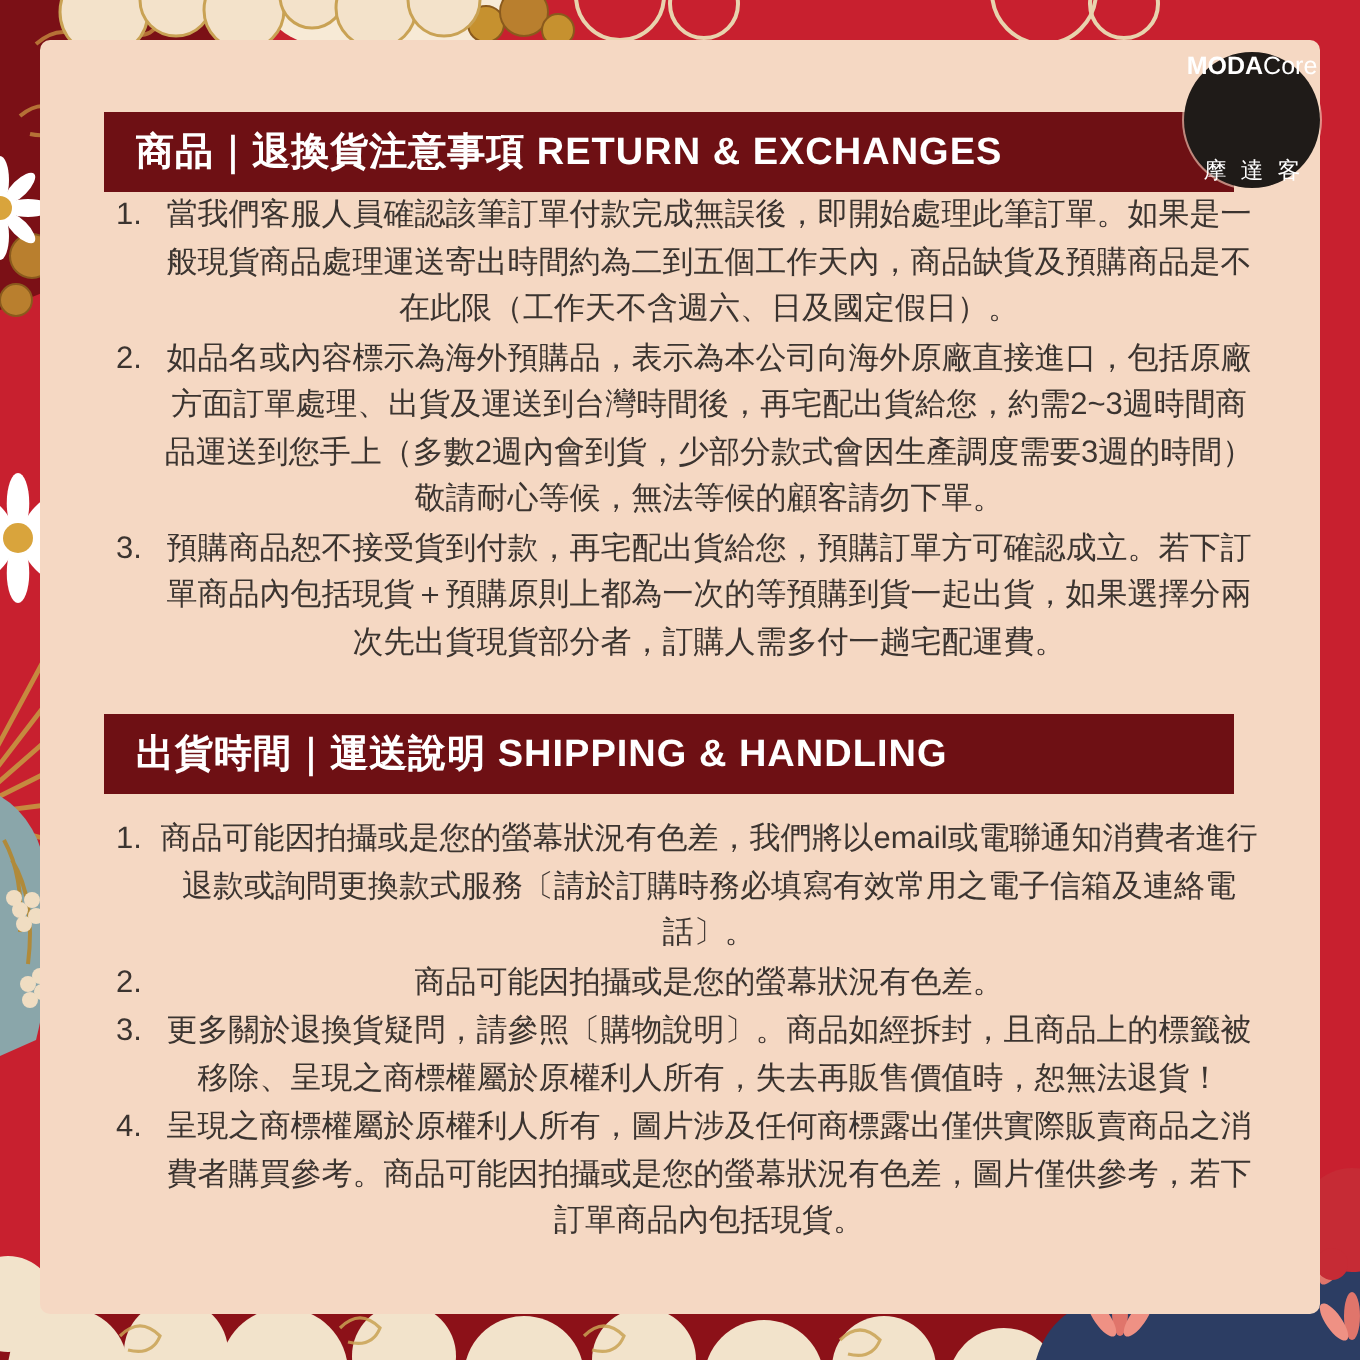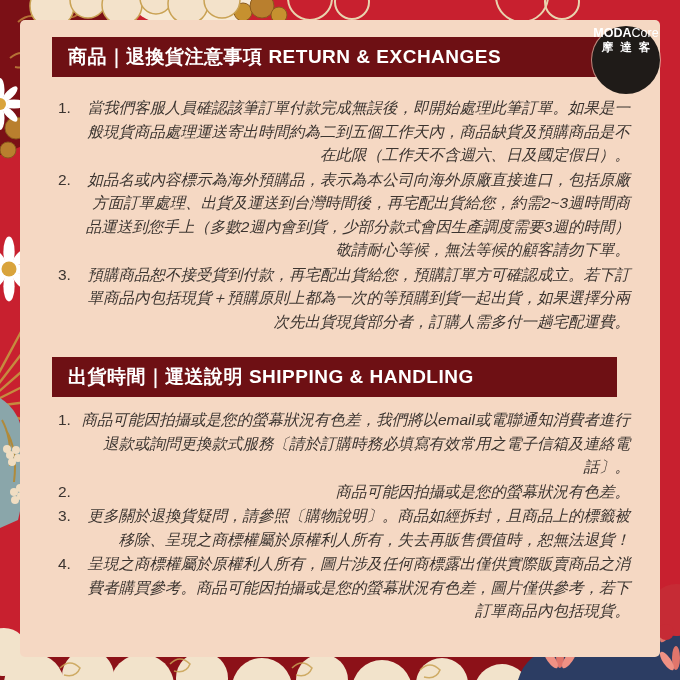--- a/index.html
+++ b/index.html
@@ -12,49 +12,49 @@
   .panel{
     position:absolute;left:20px;top:20px;width:640px;height:637px;
     background:var(--panel-pink,#f5d8c3);border-radius:5px;z-index:2;
     box-sizing:border-box;
   }
   .header-bar{
     position:absolute;left:32px;width:565px;height:40px;
     background:var(--header-maroon,#6e1014);
     display:flex;align-items:center;padding-left:16px;box-sizing:border-box;
   }
-  .header-bar.first{top:17px;}
+  .header-bar.first{top:36px;}
   .header-bar.second{top:337px;}
   .header-title{
     color:var(--header-text,#ffffff);font-size:19px;font-weight:bold;
     letter-spacing:.5px;white-space:nowrap;
   }
   .list{position:absolute;left:38px;width:572px;}
   .list.first{top:76px;}
   .list.second{top:388px;}
   .item{display:flex;margin-bottom:1px;}
   .item .num{
     flex:0 0 21px;font-size:15.5px;line-height:23.5px;
     color:var(--body-text,#3b3430);
   }
   .item .txt{
     flex:1;font-size:15.5px;line-height:23.5px;
-    color:var(--body-text,#3b3430);text-align:right;font-style:italic;
+    color:var(--body-text,#3b3430);text-align:center;
   }
   .logo{
     position:absolute;left:592px;top:26px;width:68px;height:68px;
     border-radius:50%;background:var(--logo-bg,#1f1b18);z-index:3;
-    display:flex;flex-direction:column;align-items:center;justify-content:flex-start;
+    display:flex;flex-direction:column;align-items:center;justify-content:space-between;
     box-shadow:0 0 0 1px rgba(245,216,195,.6);
   }
   .logo-en{color:#fff;font-size:12.5px;line-height:14px;white-space:nowrap;}
   .logo-en .bold{font-weight:800;}
   .logo-en .light{font-weight:400;}
   .logo-cjk{
-    color:#fff;font-size:11.5px;font-weight:700;line-height:15px;
+    color:#fff;font-size:11.5px;font-weight:400;line-height:15px;
     letter-spacing:7px;margin-left:7px;white-space:nowrap;
   }
 </style>
 </head>
 <body>
 
 <div class="stage">
 
   <svg class="bg-decor" width="680" height="680" viewBox="0 0 680 680">
 

